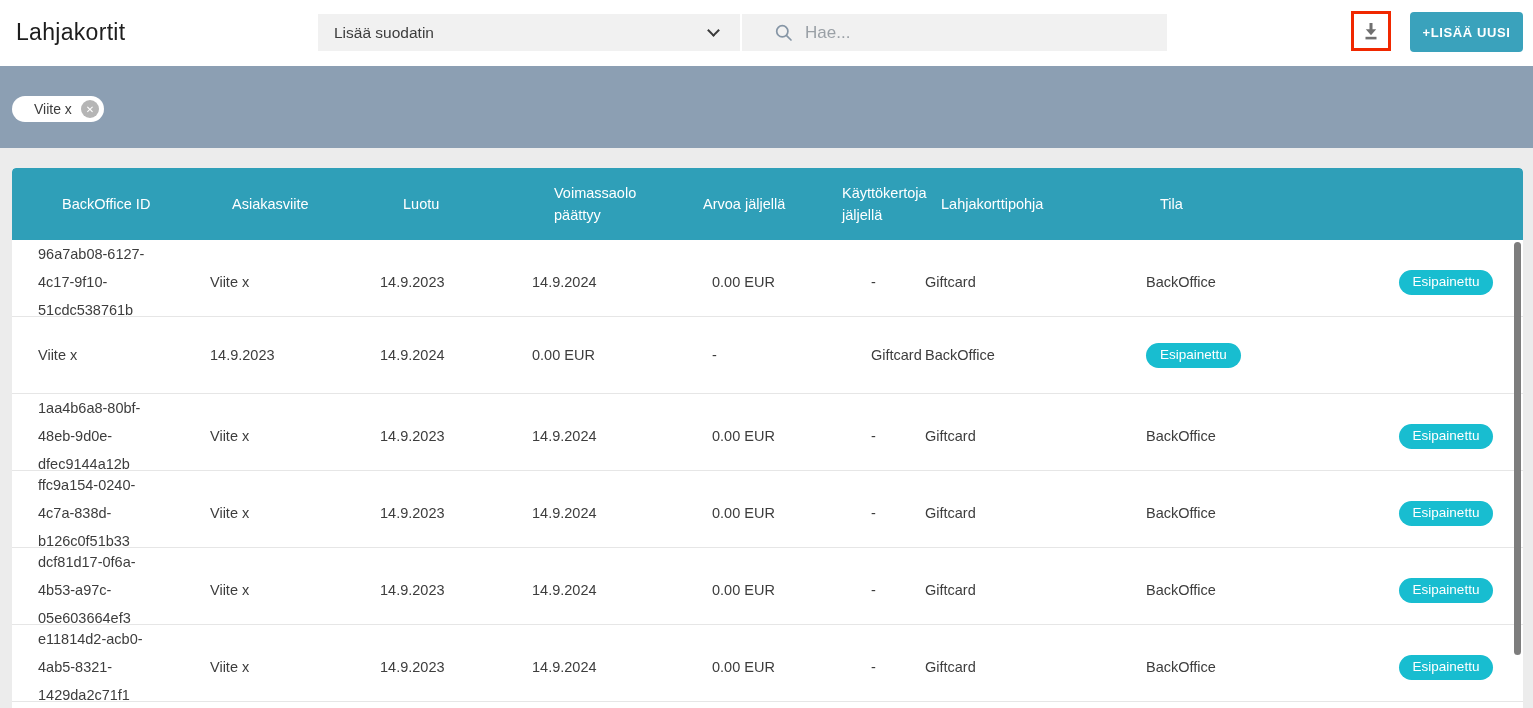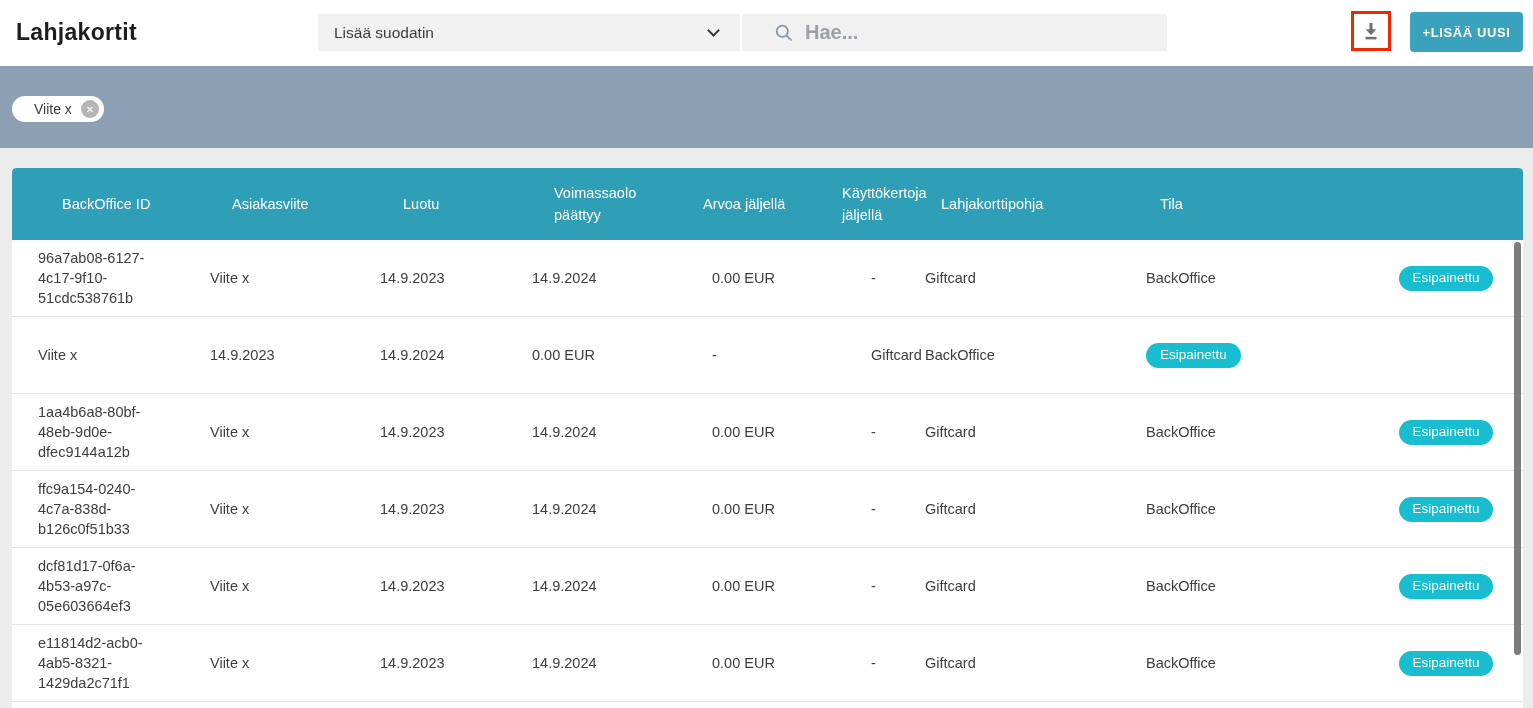--- a/index.html
+++ b/index.html
@@ -1,31 +1,31 @@
 <!DOCTYPE html>
 <html><head>
 <meta charset="utf-8">
 <style>
   * { margin:0; padding:0; box-sizing:border-box; }
   html,body { width:1533px; height:708px; overflow:hidden; }
   body { font-family:"Liberation Sans", sans-serif; background:#ececec; position:relative; }
 
   
   .topbar { position:absolute; left:0; top:0; width:1533px; height:66px; background:#ffffff; z-index:2; }
-  .page-title { position:absolute; left:16px; top:19px; font-size:23px; font-weight:700; color:#1d1d1d; letter-spacing:0.3px; }
+  .page-title { position:absolute; left:16px; top:19px; font-size:23px; font-weight:400; color:#1d1d1d; letter-spacing:0.3px; }
   .filter-dropdown { position:absolute; left:318px; top:14px; width:422px; height:37px; background:#f1f1f1;
       display:flex; align-items:center; padding:0 16px; cursor:pointer; }
   .filter-dropdown .dd-label { font-size:15.5px; color:#3d3d3d; flex:1; }
   .chev { width:9px; height:9px; border-right:2px solid #3a3a3a; border-bottom:2px solid #3a3a3a;
       transform:rotate(45deg); margin-top:-5px; margin-right:6px; }
   .searchbox { position:absolute; left:742px; top:14px; width:425px; height:37px; background:#f1f1f1;
       display:flex; align-items:center; padding:0 14px; }
   .searchbox svg { flex:0 0 auto; margin-left:18px; }
-  .searchbox input { border:none; outline:none; background:transparent; font-size:20px; color:#4c1d95;
-      margin-left:11px; width:330px; font-family:"Liberation Sans", sans-serif;font-weight:bold; }
+  .searchbox input { border:none; outline:none; background:transparent; font-size:17px; color:#4c1d95;
+      margin-left:11px; width:330px; font-family:"Liberation Sans", sans-serif; }
   .searchbox input::placeholder { color:#9aa0a6; }
   .download-wrap { position:absolute; left:1351px; top:11px; width:40px; height:40px; background:#ffffff;
       border:3px solid #f02800; display:flex; align-items:center; justify-content:center; cursor:pointer; }
   .add-button { position:absolute; left:1410px; top:12px; width:113px; height:40px; background:#3aa2bc;
       border:none; border-radius:4px; color:#ffffff; font-size:13px; font-weight:600; letter-spacing:0.6px;
       font-family:Liberation Sans, sans-serif; cursor:pointer; }
 
   
   .filterbar { position:absolute; left:0; top:66px; width:1533px; height:82px; background:#8c9fb3; }
   .chip { position:absolute; left:12px; top:30px; height:26px; background:#ffffff; border-radius:14px;
@@ -43,21 +43,21 @@
   .hcell:nth-child(1){ padding-left:50px; }
   .hcell:nth-child(2){ padding-left:44px; }
   .hcell:nth-child(3){ padding-left:46px; }
   .hcell:nth-child(4){ padding-left:67px; padding-right:10px; }
   .hcell:nth-child(5){ padding-left:43px; }
   .hcell:nth-child(6){ padding-left:42px; padding-right:20px; }
   .hcell:nth-child(7){ padding-left:21px; }
   .hcell:nth-child(8){ padding-left:80px; }
   .hcell:nth-child(9){ padding-left:52px;text-decoration:underline; }
   .row { height:77px; background:#ffffff; border-bottom:1px solid #e6e6e6; cursor:pointer; }
-  .cell { display:flex; align-items:center; font-size:14.5px; color:#3d3d3d; line-height:20px; }
+  .cell { display:flex; align-items:center; font-size:14.5px; color:#3d3d3d; line-height:28px; }
   .cell:nth-child(1){ padding-left:26px; padding-right:32px; }
   .cell:nth-child(2){ padding-left:22px; }
   .cell:nth-child(3){ padding-left:23px; }
   .cell:nth-child(4){ padding-left:45px; }
   .cell:nth-child(5){ padding-left:52px; }
   .cell:nth-child(6){ padding-left:71px; }
   .cell:nth-child(7){ padding-left:5px; }
   .cell:nth-child(8){ padding-left:66px; }
   .cell:nth-child(9){ padding-left:39px;justify-content:center; }
   .badge { display:inline-flex; align-items:center; justify-content:center; height:25px; padding:0 14px;

